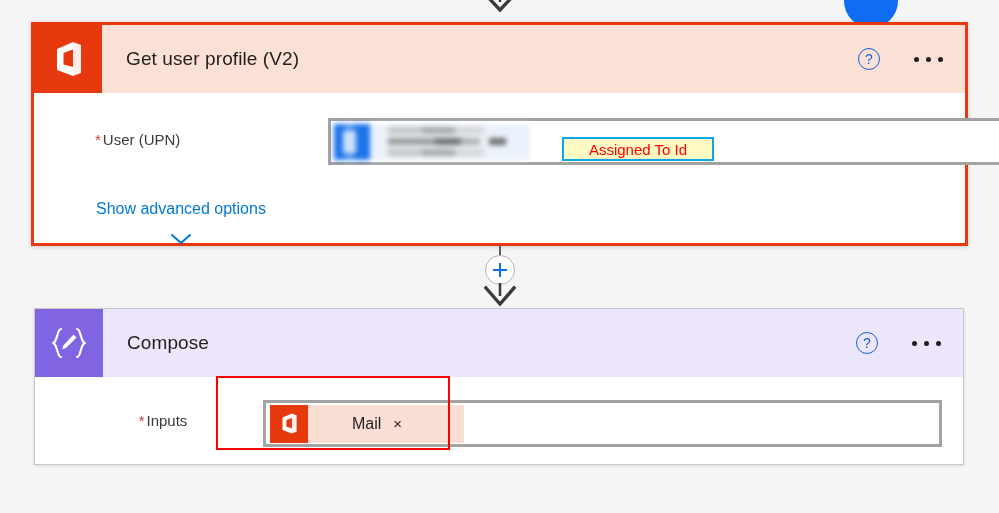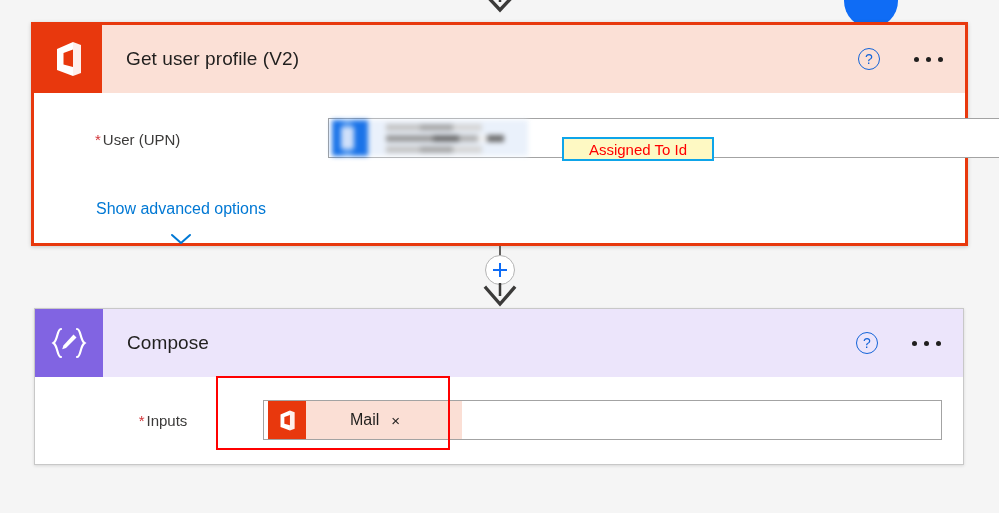--- a/index.html
+++ b/index.html
@@ -140,23 +140,23 @@
     width: 200px;
     flex: 0 0 200px;
     white-space: nowrap;
   }
   .req-star {
     color: #d13438;
     margin-right: 2px;
   }
 
   .field-box {
-    border: 1px solid #a3a3a3;
+    border: 3px solid #a3a3a3;
     background: #fff;
-    height: 40px;
+    height: 47px;
     box-sizing: border-box;
     display: flex;
     align-items: center;
     position: relative;
   }
 
   
   .blur-token {
     display: flex;
     align-items: center;

